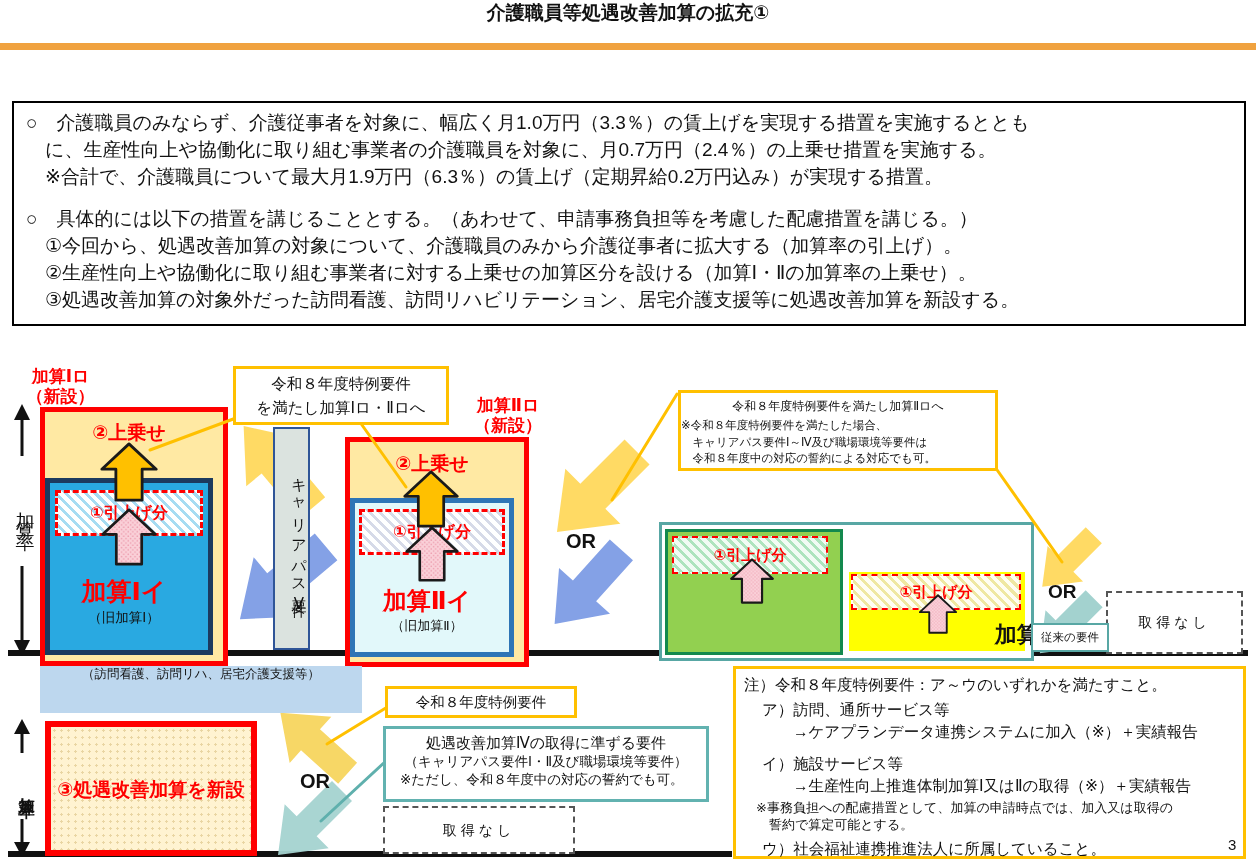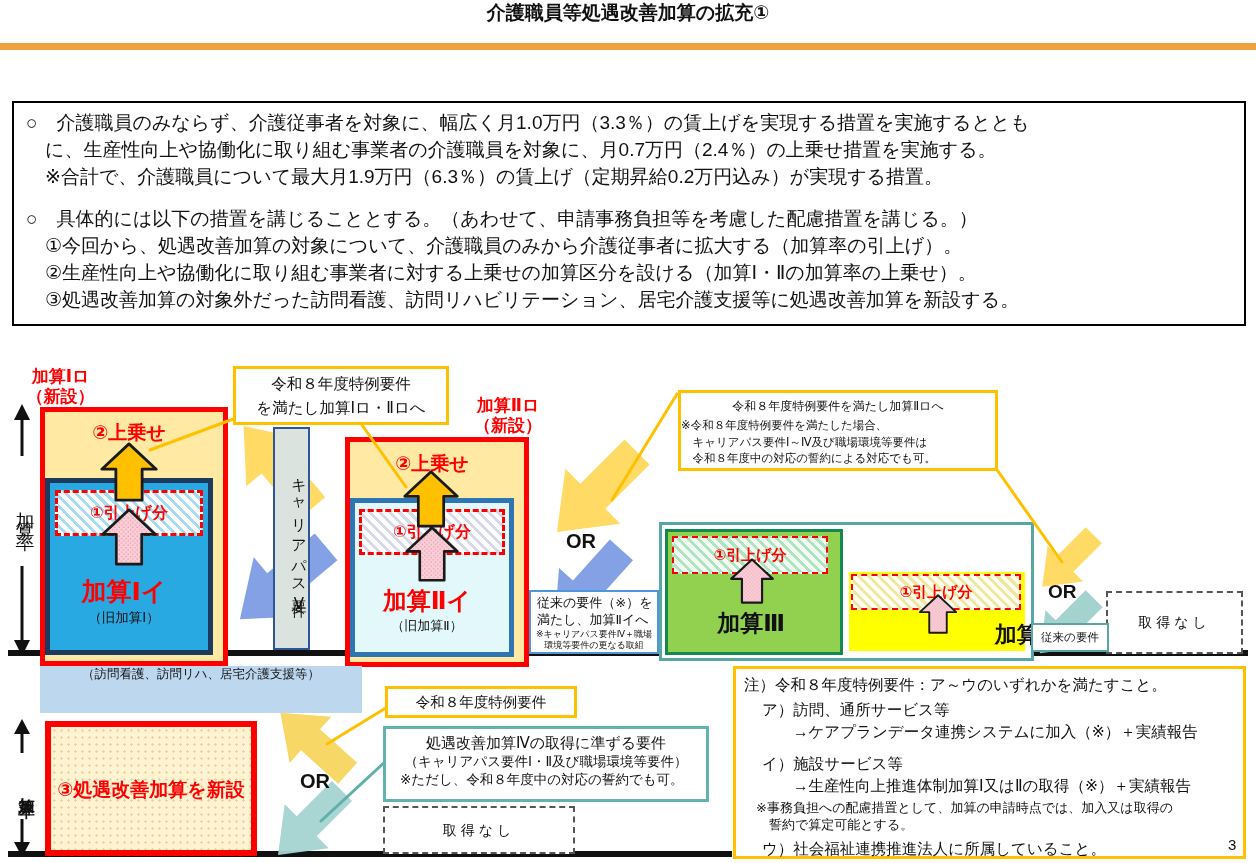--- a/index.html
+++ b/index.html
@@ -129,43 +129,36 @@
 を満たし加算Ⅰロ・Ⅱロへ</div>
 
   <div class="abs callout-y" style="left:678px;top:390px;width:314px;height:75px;z-index:8;">
     <div class="c" style="margin-top:5px;font-size:12px;">令和８年度特例要件を満たし加算Ⅱロへ</div>
     <div class="pre" style="margin-top:2px;font-size:11.5px;line-height:1.45;">※令和８年度特例要件を満たした場合、
 　キャリアパス要件Ⅰ～Ⅳ及び職場環境等要件は
 　令和８年度中の対応の誓約による対応でも可。</div>
   </div>
 
   <div class="abs b" style="left:566px;top:530px;font-size:20px;z-index:5;">OR</div>
-  <div class="abs" style="left:529px;top:590px;width:126px;height:60px;border:2.5px solid #4D96DC;background:#fff;z-index:7;">
-    <div class="pre" style="margin-top:3px;padding-left:6px;font-size:13px;line-height:1.3;">従来の要件（※）を
-満たし、加算Ⅱイへ</div>
-    <div class="pre c" style="font-size:9px;line-height:1.25;">※キャリアパス要件Ⅳ＋職場
-環境等要件の更なる取組</div>
-  </div>
 
   <div class="abs" style="left:659px;top:522px;width:369px;height:133px;border:3.5px solid #58A7A4;background:#fff;z-index:3;"></div>
   <div class="abs" style="left:665px;top:529px;width:172px;height:120px;border:3px solid #13894E;background:#92D050;z-index:4;">
     <div class="abs hatch-green" style="left:4px;top:4px;width:152px;height:34px;border:2.5px dashed #FF0000;">
       <div class="c b red" style="font-size:15px;line-height:34px;">①引上げ分</div>
     </div>
     <svg class="abs" style="left:58px;top:26px;" width="52" height="46" viewBox="0 0 64 64">
       <defs>
           <pattern id="pd3" width="5" height="5" patternUnits="userSpaceOnUse">
             <rect width="5" height="5" fill="#FAD0D8"></rect>
             <circle cx="1.2" cy="1.2" r="0.9" fill="#ED9FB0"></circle>
             <circle cx="3.7" cy="3.7" r="0.9" fill="#ED9FB0"></circle>
           </pattern>
         </defs>
       <polygon points="32,2 61,29 46,29 46,62 18,62 18,29 3,29" fill="url(#pd3)" stroke="#1a1a1a" stroke-width="3" stroke-linejoin="round"></polygon>
     </svg>
-    <div class="abs c b" style="left:0;top:76px;width:166px;font-size:23px;">加算Ⅲ</div>
   </div>
   <div class="abs" style="left:849px;top:572px;width:176px;height:79px;background:#FFFF00;z-index:4;">
     <div class="abs hatch-yellow" style="left:2px;top:2px;width:166px;height:32px;border:2.5px dashed #FF0000;">
       <div class="c b red" style="font-size:15px;line-height:32px;">①引上げ分</div>
     </div>
     <svg class="abs" style="left:66px;top:22px;" width="46" height="40" viewBox="0 0 64 64">
       <defs>
           <pattern id="pd4" width="5" height="5" patternUnits="userSpaceOnUse">
             <rect width="5" height="5" fill="#FAD0D8"></rect>
             <circle cx="1.2" cy="1.2" r="0.9" fill="#ED9FB0"></circle>

